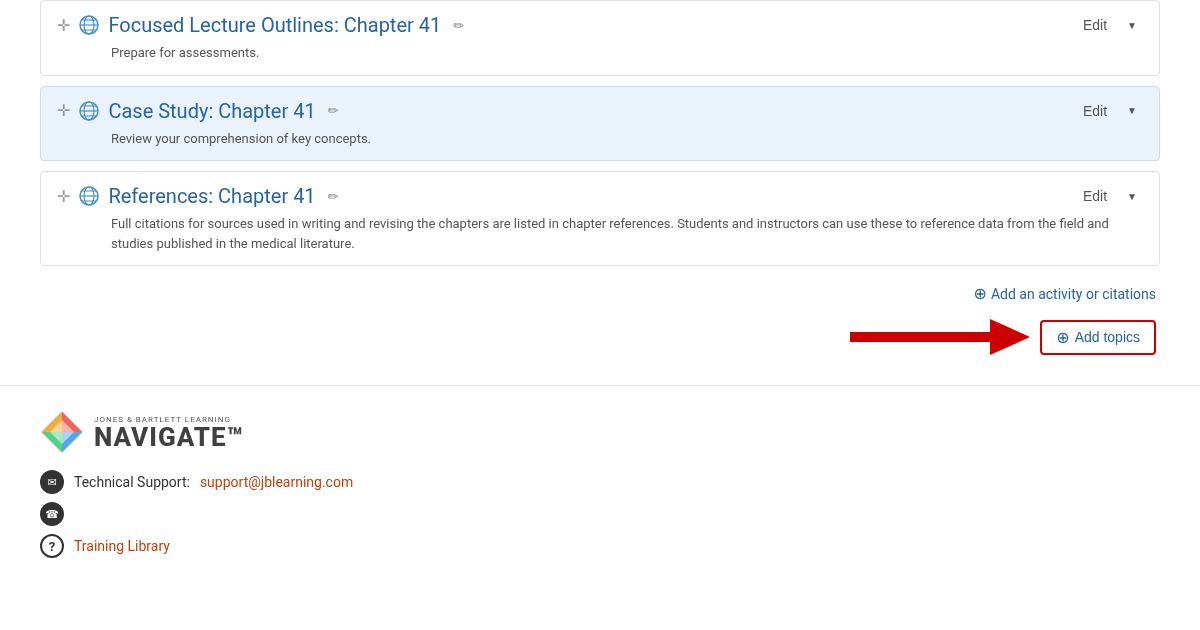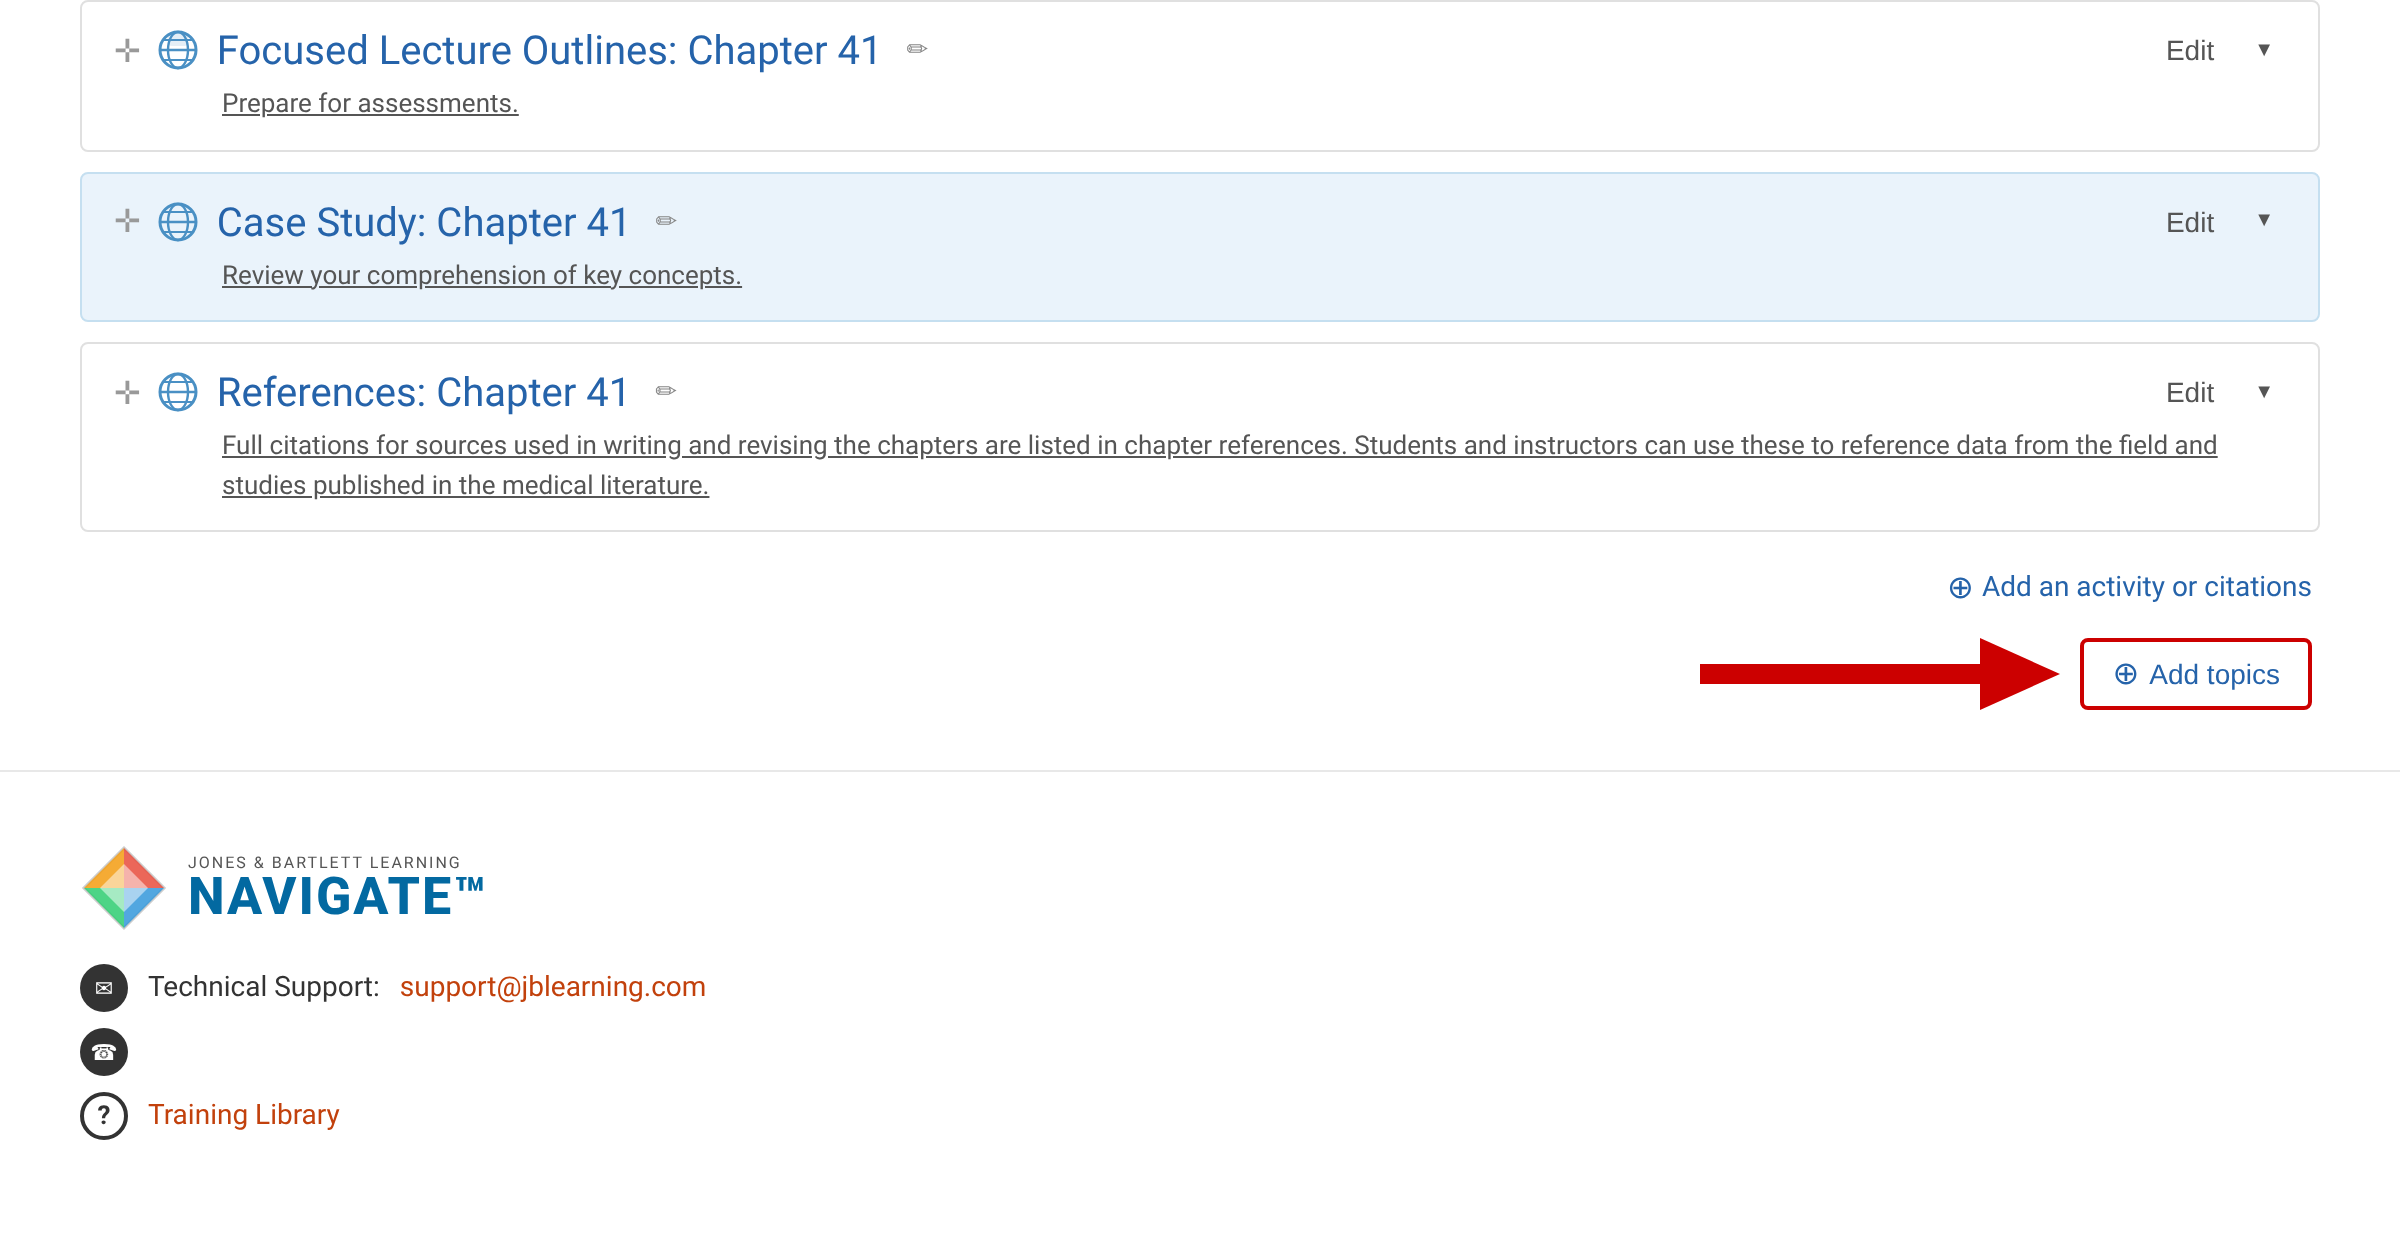--- a/index.html
+++ b/index.html
@@ -92,21 +92,20 @@
 
     .chevron-down {
       font-size: 10px;
     }
 
     .item-description {
       color: #555;
       font-size: 13px;
       margin-left: 54px;
       line-height: 1.5;
-      text-decoration: underline;
     }
 
     
     .actions-area {
       display: flex;
       flex-direction: column;
       align-items: flex-end;
       gap: 6px;
       margin-top: 18px;
       margin-bottom: 20px;
@@ -147,21 +146,21 @@
     }
 
     .red-arrow {
       display: flex;
       align-items: center;
     }
 
     
     .footer {
       margin-top: 30px;
-      padding: 36px 40px;
+      padding: 24px 40px;
       border-top: 1px solid #e8e8e8;
     }
 
     .navigate-logo {
       display: flex;
       align-items: center;
       gap: 10px;
       margin-bottom: 16px;
     }
 
@@ -178,21 +177,21 @@
     .logo-small-text {
       font-size: 8px;
       color: #555;
       letter-spacing: 1px;
       text-transform: uppercase;
     }
 
     .logo-big-text {
       font-size: 26px;
       font-weight: 800;
-      color: #0369a1;
+      color: #404040;
       letter-spacing: 1px;
       line-height: 1;
     }
 
     .footer-contacts {
       display: flex;
       flex-direction: column;
       gap: 8px;
     }
 

